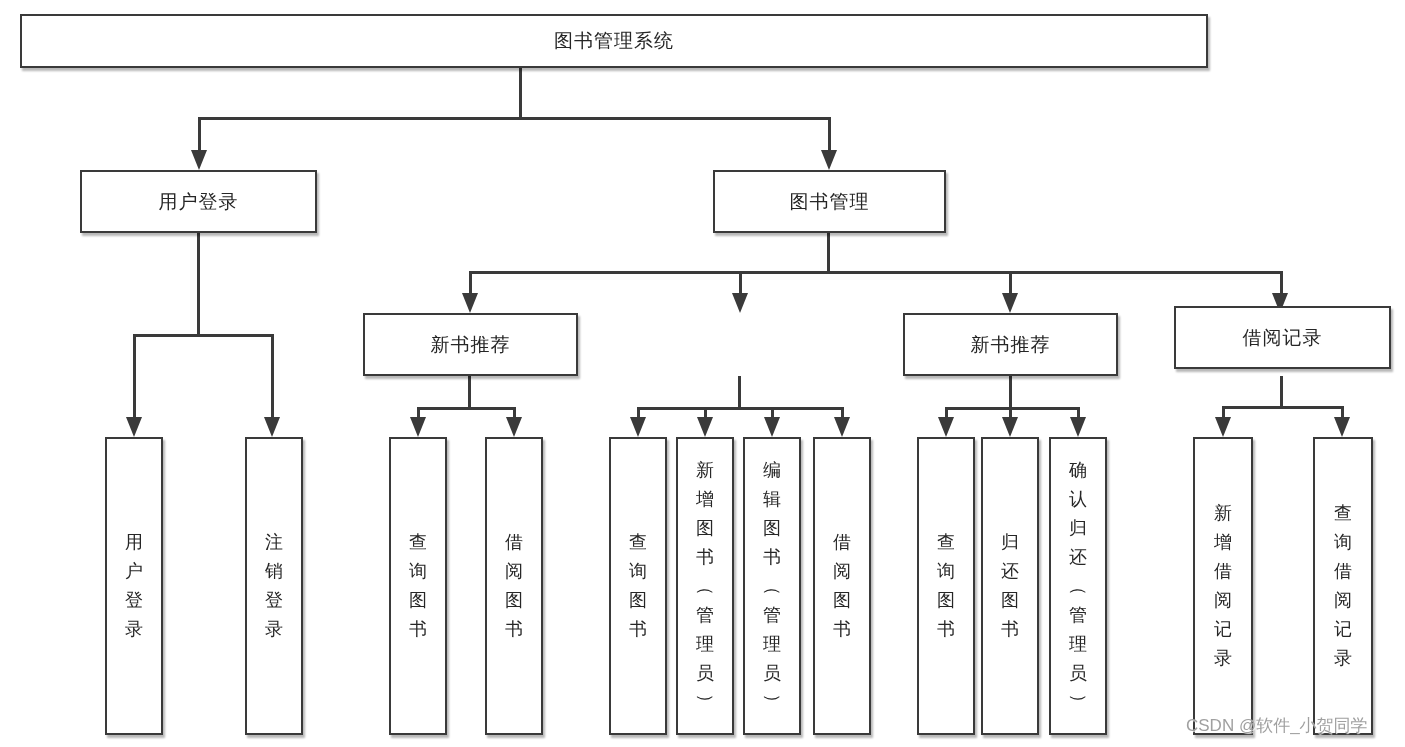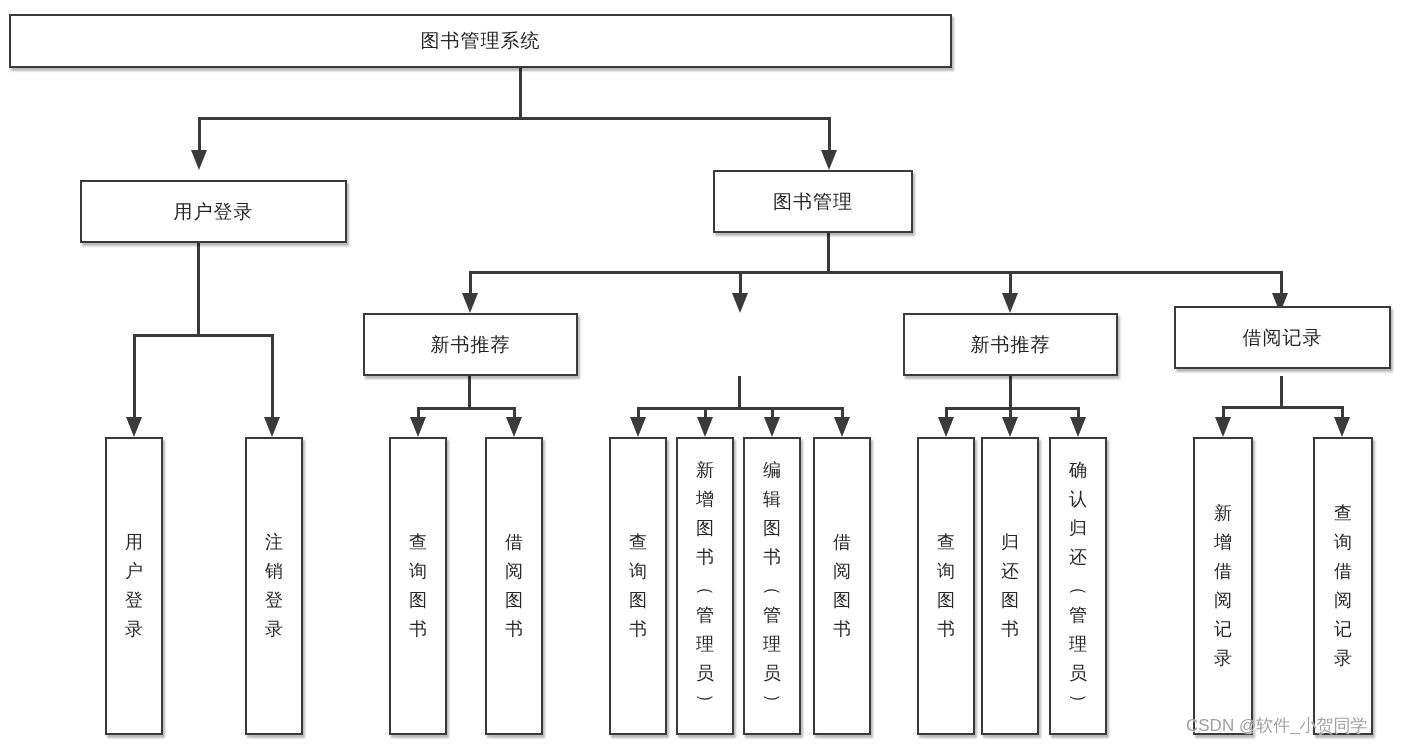--- a/index.html
+++ b/index.html
@@ -88,24 +88,24 @@
   <div class="vline" style="left:1077px;top:407px;height:12px;"></div>
   <div class="arrow" style="left:1070px;top:417px;"></div>
 
   <div class="vline" style="left:1280px;top:376px;height:33px;"></div>
   <div class="hline" style="left:1222px;top:406px;width:122px;"></div>
   <div class="vline" style="left:1222px;top:406px;height:13px;"></div>
   <div class="arrow" style="left:1215px;top:417px;"></div>
   <div class="vline" style="left:1341px;top:406px;height:13px;"></div>
   <div class="arrow" style="left:1334px;top:417px;"></div>
 
-  <div class="box" style="left:9px;top:14px;width:943px;height:54px;">图书管理系统</div>
-
-  <div class="box" style="left:80px;top:180px;width:267px;height:63px;">用户登录</div>
-  <div class="box" style="left:713px;top:170px;width:200px;height:63px;">图书管理</div>
+  <div class="box" style="left:20px;top:14px;width:1188px;height:54px;">图书管理系统</div>
+
+  <div class="box" style="left:80px;top:170px;width:237px;height:63px;">用户登录</div>
+  <div class="box" style="left:713px;top:170px;width:233px;height:63px;">图书管理</div>
 
   <div class="box" style="left:363px;top:313px;width:215px;height:63px;">新书推荐</div>
   <div class="box" style="left:903px;top:313px;width:215px;height:63px;">新书推荐</div>
   <div class="box" style="left:1174px;top:306px;width:217px;height:63px;">借阅记录</div>
 
   <div class="box vbox" style="left:105px;top:437px;width:58px;height:298px;">
       <span class="ch">用</span>
       <span class="ch">户</span>
       <span class="ch">登</span>
       <span class="ch">录</span>

